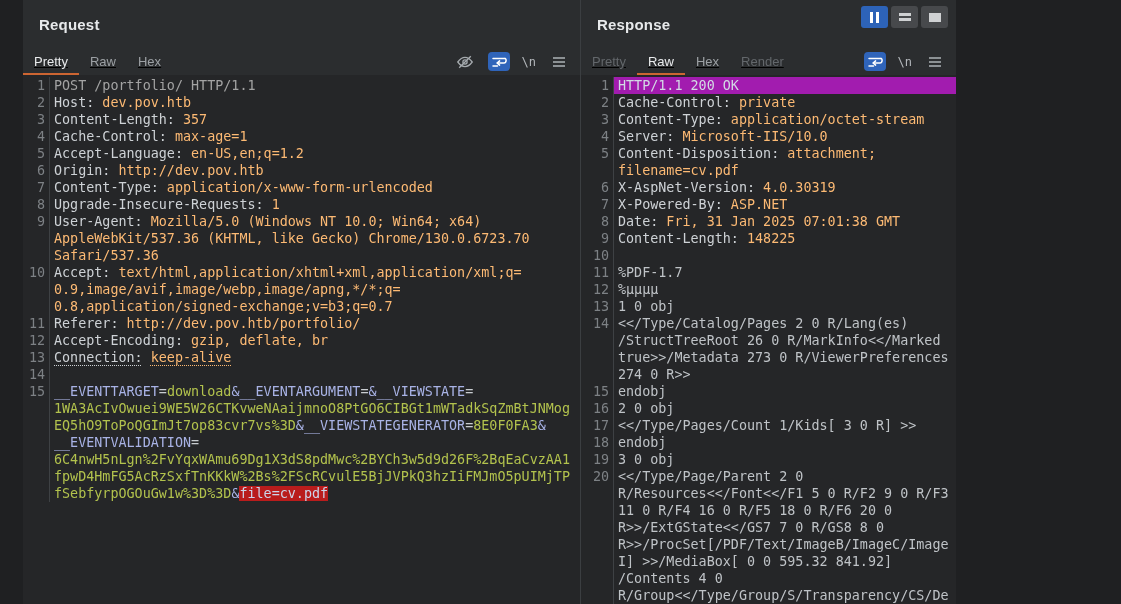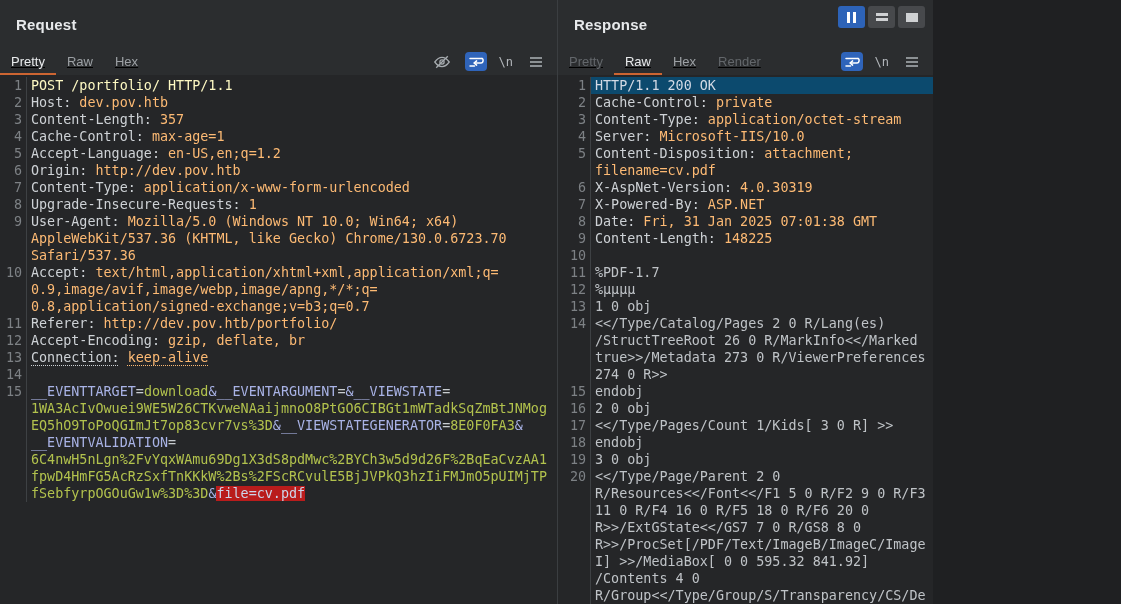--- a/index.html
+++ b/index.html
@@ -1,18 +1,18 @@
 <!DOCTYPE html>
 <html><head>
 <meta charset="utf-8">
 <style>
   html,body { margin:0; padding:0; background:#1f2022; }
   #app {
     width:933px; height:604px; overflow:hidden; position:relative;
-    background:#2b2d2f; font-family:"Liberation Sans", sans-serif;
+    background:#2b2d2f; font-family:"Liberation Sans", sans-serif;margin-left:23px;
     -webkit-font-smoothing:antialiased;
   }
   .split { display:flex; width:100%; height:100%; }
   .panel { display:flex; flex-direction:column; min-width:0; position:relative; background:#2b2d2f; }
   .panel.left  { flex:0 0 557px; border-right:1px solid #3b3e41; }
   .panel.right { flex:1 1 auto; }
 
   .panel-header { flex:none; height:75px; position:relative; }
   .panel-title { margin:0; padding:16px 16px 0 16px; font-size:15px; font-weight:bold; color:#e7e9eb; letter-spacing:.2px; }
 
@@ -55,23 +55,23 @@
     border-right:1px solid #3e4144;
   }
   .panel.left  .gutter { flex-basis:22px; }
   .panel.right .gutter { flex-basis:28px; }
   .code-text {
     flex:1 1 auto; min-width:0; min-height:17px;
     font-family:"DejaVu Sans Mono",monospace; font-size:13.4px; line-height:17px;
     color:#c3c7cb; white-space:pre-wrap; overflow-wrap:break-word; word-break:normal;
     padding:0 6px 0 4px;
   }
-  .hl-line { background:#0c4a6e; }
-
-  .s-plain  { color:#fef9c3; }
+  .hl-line { background:#a21caf; }
+
+  .s-plain  { color:#a3a3a3; }
   .s-hname  { color:#ced2d6; }
   .s-hval   { color:#fdba74; }
   .s-status { color:#d3dae5; }
   .s-body   { color:#bfc3c7; }
   .s-param  { color:#a9b3e6; }
   .s-eq     { color:#c9cdd1; }
   .s-amp    { color:#a9b3e6; }
   .s-val    { color:#b2c24d; }
   .s-sel    { background:#b91c1c; color:#ccd5ea; }
   .u { text-decoration:underline dotted; text-decoration-thickness:1px; text-underline-offset:3px; }

